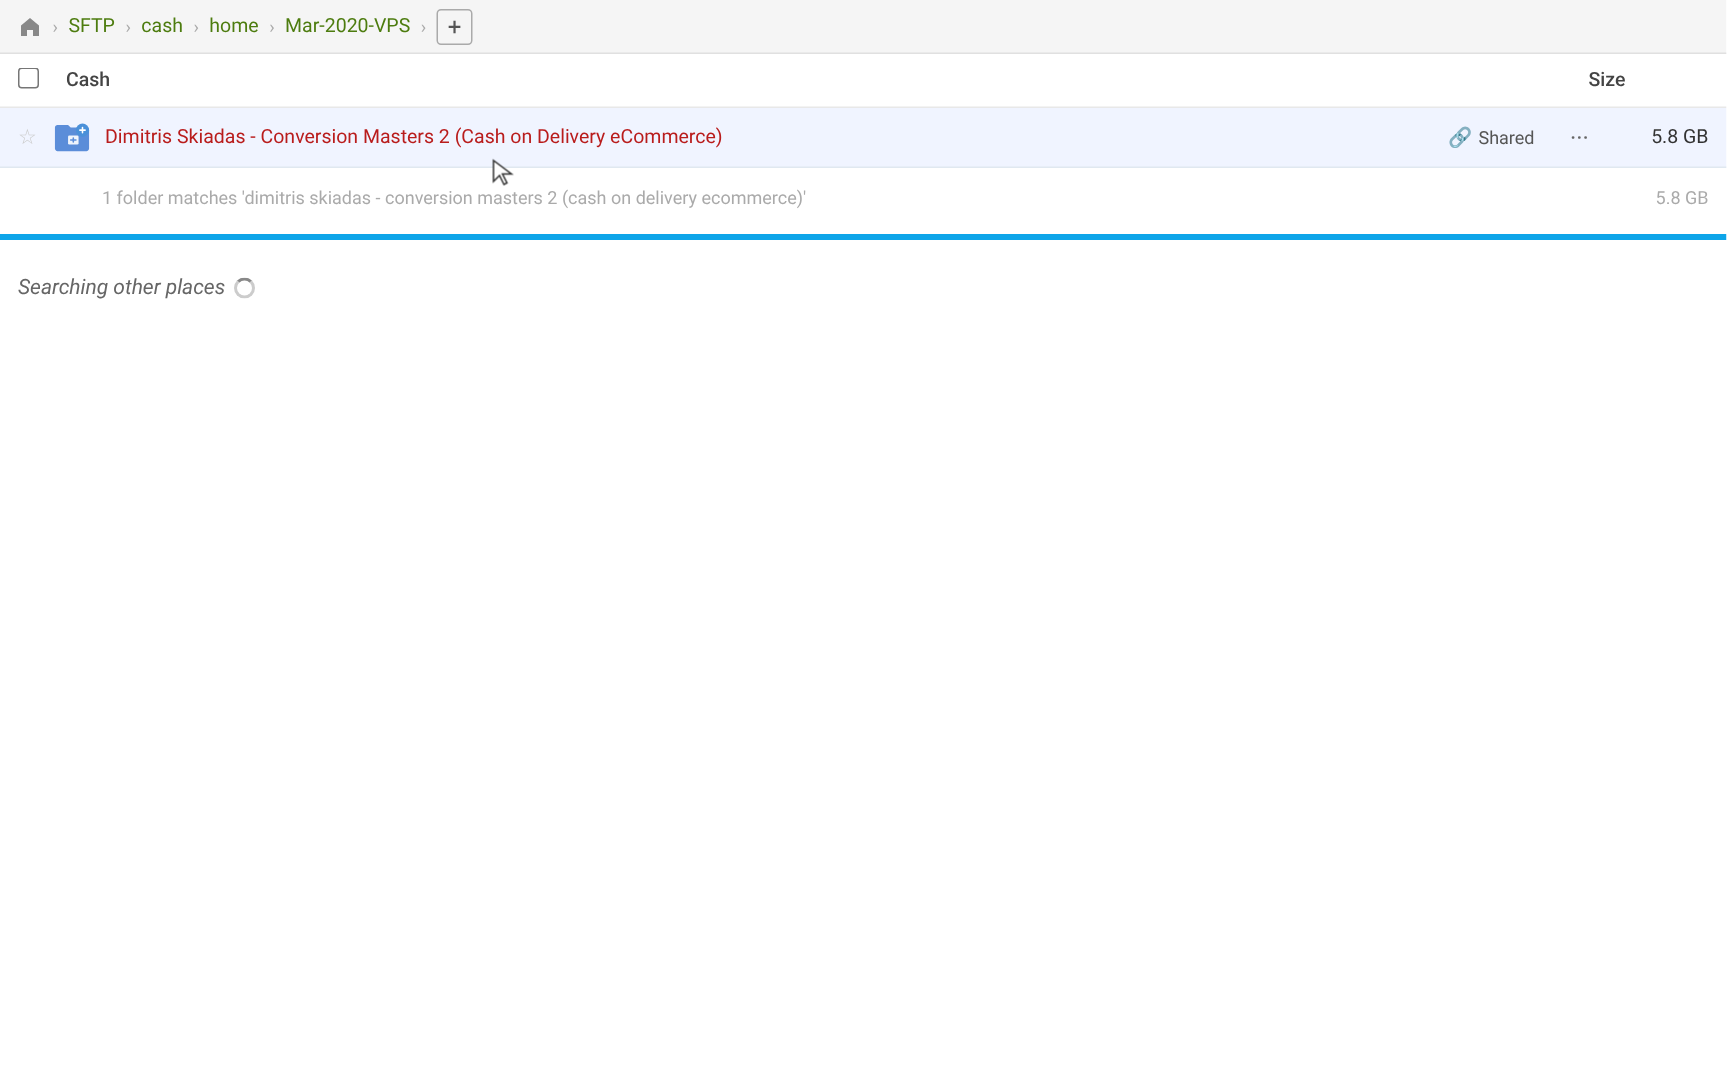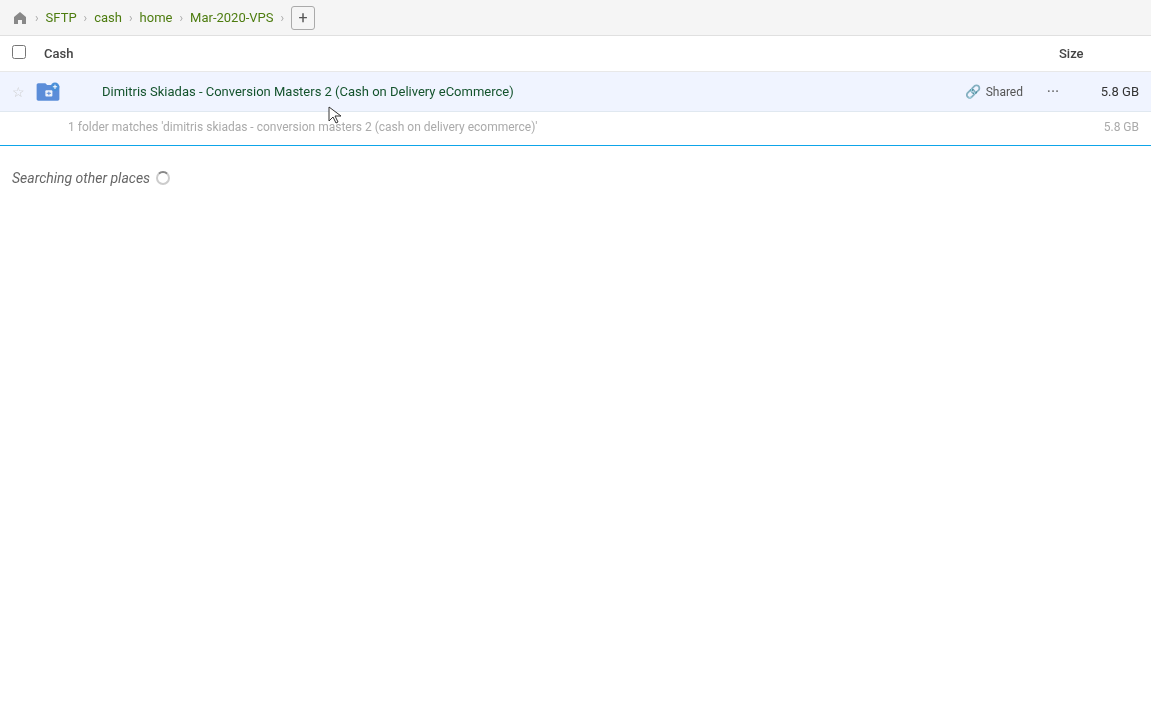--- a/index.html
+++ b/index.html
@@ -131,22 +131,21 @@
     }
 
     .folder-icon-svg {
       width: 28px;
       height: 28px;
     }
 
     .file-name {
       flex: 1;
       font-size: 13px;
-      color: #14532d;
-      margin-left: 32px;
+      color: #b91c1c;
     }
 
     .shared-badge {
       display: flex;
       align-items: center;
       gap: 4px;
       color: #555;
       font-size: 12px;
       margin-right: 16px;
     }
@@ -174,22 +173,22 @@
       text-align: right;
       font-size: 13px;
       color: #333;
     }
 
     
     .match-row {
       display: flex;
       align-items: center;
       padding: 2px 12px 6px 68px;
-      height: 34px;
-      border-bottom: 1px solid #0ea5e9;
+      height: 48px;
+      border-bottom: 4px solid #0ea5e9;
     }
 
     .match-text {
       flex: 1;
       font-size: 12px;
       color: #aaa;
     }
 
     .match-size {
       font-size: 12px;

